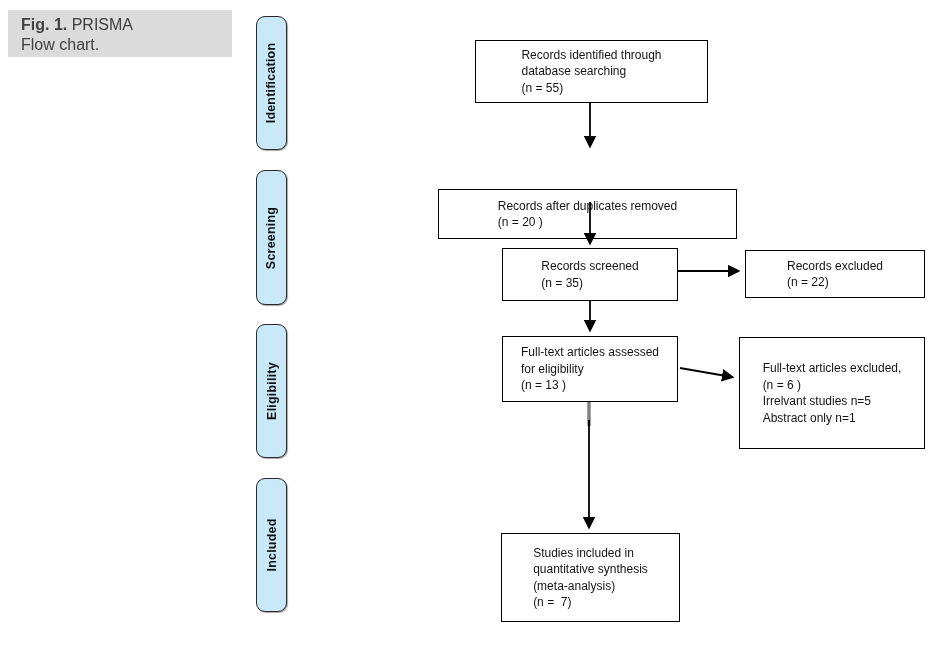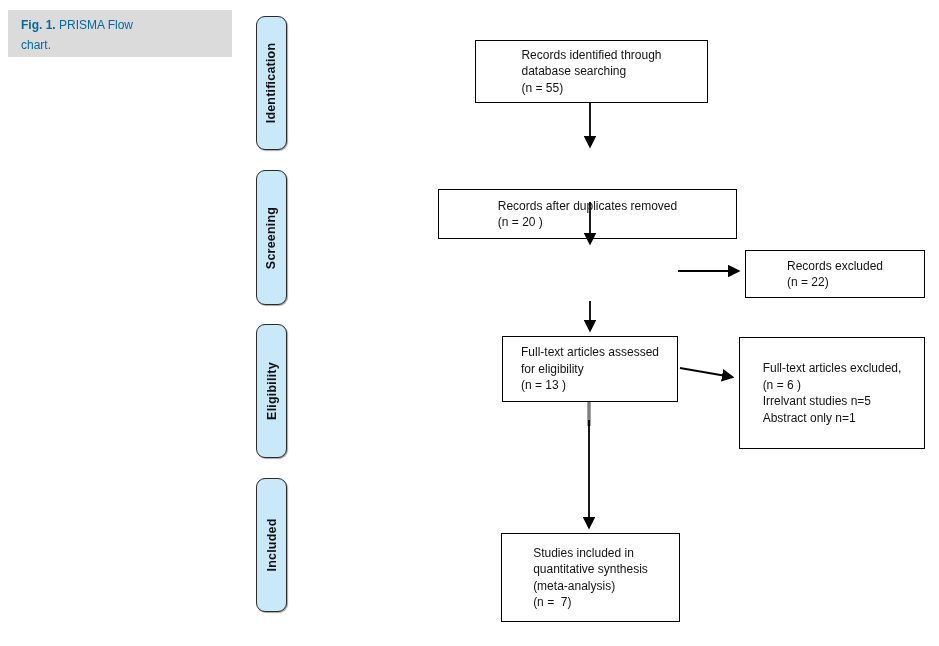--- a/index.html
+++ b/index.html
@@ -10,23 +10,23 @@
     height: 646px;
     background: #ffffff;
     overflow: hidden;
   }
   .caption {
     position: absolute;
     left: 8px; top: 10px;
     width: 224px; height: 47px;
     background: #dbdbdb;
     padding: 5px 68px 5px 13px;
-    font-size: 12px;
+    font-size: 16px;
     line-height: 20px;
-    color: #0369a1;
+    color: #404040;
   }
   .caption .bold { font-weight: bold; }
   .stage {
     position: absolute;
     left: 256px;
     width: 31px;
     background: #c9e8f8;
     border: 1.6px solid #2a2a2a;
     border-radius: 9px;
     box-shadow: 1px 1px 1px rgba(0,0,0,0.35);
@@ -93,20 +93,22 @@
   </div>
   <div class="stage" id="stage-included">
     <span>Included</span>
   </div>
 
   <div class="fbox" id="box-identified">Records identified through
 database searching
 (n = 55)</div>
   <div class="fbox" id="box-duplicates">Records after duplicates removed
 (n = 20 )</div>
+  <div class="fbox" id="box-screened">Records screened
+(n = 35)</div>
   <div class="fbox" id="box-records-excluded">Records excluded
 (n = 22)</div>
   <div class="fbox" id="box-fulltext-assessed">Full-text articles assessed
 for eligibility
 (n = 13 )</div>
   <div class="fbox" id="box-fulltext-excluded">Full-text articles excluded,
 (n = 6 )
 Irrelvant studies n=5
 Abstract only n=1</div>
   <div class="fbox" id="box-included">Studies included in

